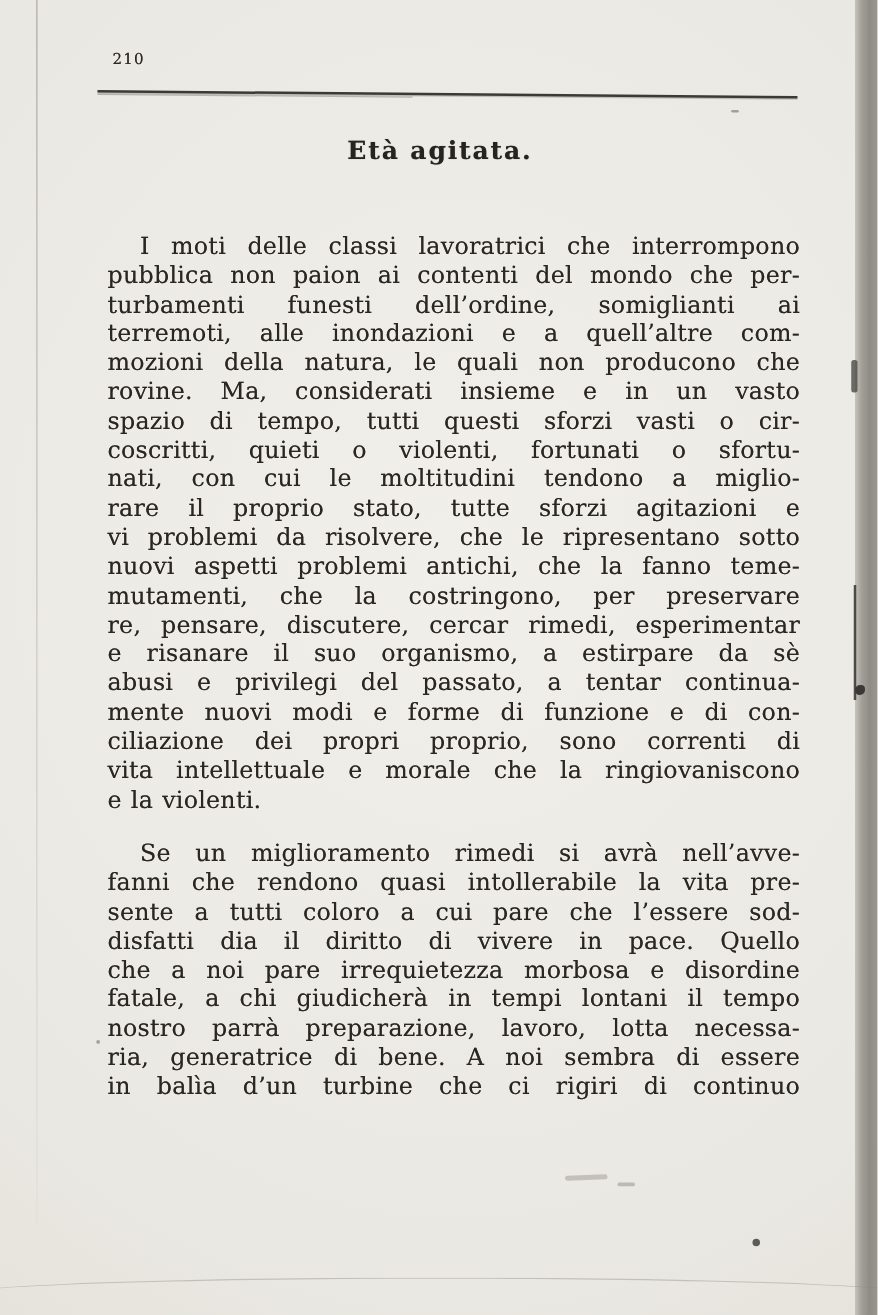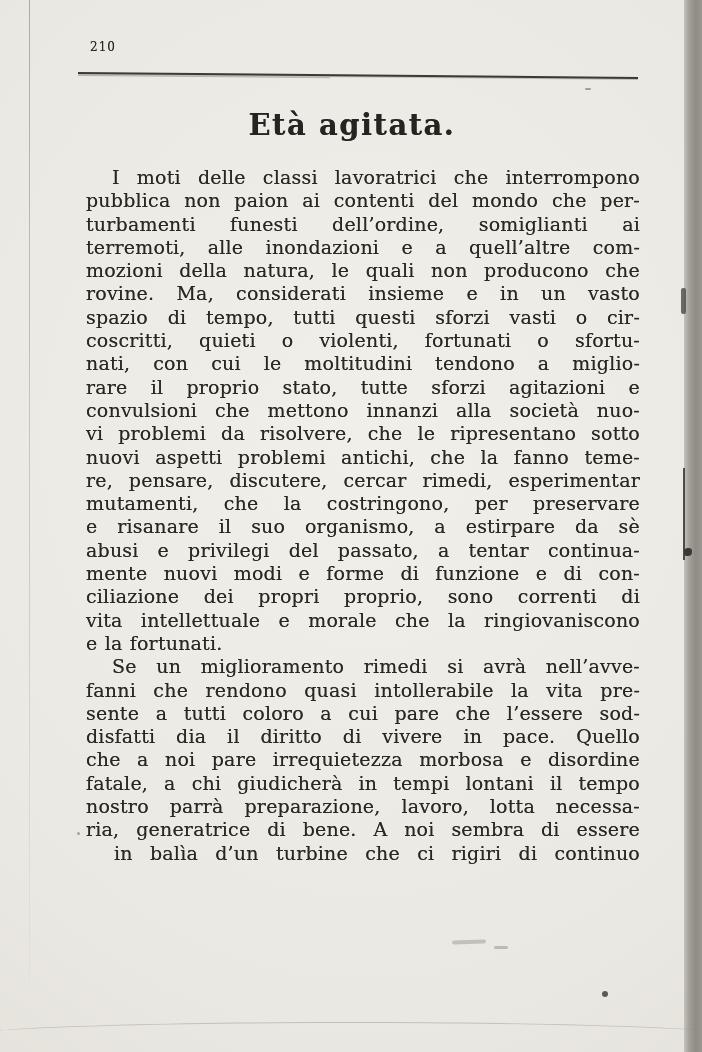--- a/index.html
+++ b/index.html
@@ -23,30 +23,30 @@
   .page-number{position:absolute;left:90px;top:40px;font-size:12px;letter-spacing:1px;color:#2c2924;
     text-shadow:0 0 .5px rgba(42,39,35,.7);}
   .running-head{position:absolute;left:88px;top:45px;width:528px;text-align:center;
     font-size:13px;font-weight:600;letter-spacing:2.5px;color:#2e2b26;
     text-shadow:0 0 .6px rgba(46,43,38,.65);}
   .header-rule{position:absolute;left:78px;top:72px;width:560px;height:2px;background:#3c3a36;
     transform:rotate(.5deg);transform-origin:left center;box-shadow:0 1px 0 rgba(60,58,54,.25);}
   .header-rule::after{content:"";position:absolute;left:0;top:3px;width:45%;height:1px;background:rgba(60,58,54,.3);}
 
   .chapter-title{position:absolute;left:88px;top:108px;width:528px;margin:0;text-align:center;
-    font-size:29px;font-weight:700;letter-spacing:1.5px;color:#262420;
+    font-size:20px;font-weight:700;letter-spacing:1.5px;color:#262420;
     text-shadow:0 0 .6px rgba(38,36,32,.6);}
 
   .body-text{position:absolute;left:86px;top:166px;width:554px;}
   .line{height:23.3px;line-height:23.3px;font-size:19px;
     text-align:justify;text-align-last:justify;word-spacing:1px;letter-spacing:.2px;
     white-space:normal;color:#2a2723;text-shadow:0 0 .5px rgba(42,39,35,.65);}
-  .line.first{text-indent:26px;}
+  .line.first{text-indent:26px;margin-top:20px;}
   .line.last{text-align-last:left;}
-  .line.last.force-justify{text-align-last:justify;margin-left:28px;}
+  .line.last.force-justify{text-align-last:justify;}
 
   
   .smudge-a{position:absolute;left:452px;top:940px;width:34px;height:4px;background:rgba(105,100,92,.30);
     transform:rotate(-2deg);border-radius:2px;}
   .smudge-b{position:absolute;left:494px;top:946px;width:14px;height:3px;background:rgba(105,100,92,.35);border-radius:2px;}
   .ink-dot{position:absolute;left:602px;top:991px;width:6px;height:6px;background:#44423e;border-radius:50%;opacity:.85;}
   .ink-speck{position:absolute;left:585px;top:88px;width:6px;height:2px;background:rgba(90,86,80,.5);border-radius:1px;}
   .margin-speck{position:absolute;left:77px;top:832px;width:3px;height:3px;background:rgba(80,76,70,.45);border-radius:50%;}
   .crease{position:absolute;left:-5%;top:1022px;width:110%;height:40px;
     border-top:1px solid rgba(135,130,122,.38);border-radius:50%/14px;}
@@ -72,31 +72,30 @@
         <div class="line first">I moti delle classi lavoratrici che interrompono</div>
         <div class="line">pubblica non paion ai contenti del mondo che per-</div>
         <div class="line">turbamenti funesti dell’ordine, somiglianti ai</div>
         <div class="line">terremoti, alle inondazioni e a quell’altre com-</div>
         <div class="line">mozioni della natura, le quali non producono che</div>
         <div class="line">rovine. Ma, considerati insieme e in un vasto</div>
         <div class="line">spazio di tempo, tutti questi sforzi vasti o cir-</div>
         <div class="line">coscritti, quieti o violenti, fortunati o sfortu-</div>
         <div class="line">nati, con cui le moltitudini tendono a miglio-</div>
         <div class="line">rare il proprio stato, tutte sforzi agitazioni e</div>
-        <div class="line">convulsioni che mettono innanzi alla società nuo-</div>
         <div class="line">vi problemi da risolvere, che le ripresentano sotto</div>
         <div class="line">nuovi aspetti problemi antichi, che la fanno teme-</div>
+        <div class="line">mutamenti, che la costringono, per preservare</div>
         <div class="line">re, pensare, discutere, cercar rimedi, esperimentar</div>
-        <div class="line">mutamenti, che la costringono, per preservare</div>
         <div class="line">e risanare il suo organismo, a estirpare da sè</div>
         <div class="line">abusi e privilegi del passato, a tentar continua-</div>
         <div class="line">mente nuovi modi e forme di funzione e di con-</div>
         <div class="line">ciliazione dei propri proprio, sono correnti di</div>
         <div class="line">vita intellettuale e morale che la ringiovaniscono</div>
-        <div class="line last">e la fortunati.</div>
+        <div class="line last">e la violenti.</div>
       </div>
       <div>
         <div class="line first">Se un miglioramento rimedi si avrà nell’avve-</div>
         <div class="line">fanni che rendono quasi intollerabile la vita pre-</div>
         <div class="line">sente a tutti coloro a cui pare che l’essere sod-</div>
         <div class="line">disfatti dia il diritto di vivere in pace. Quello</div>
         <div class="line">che a noi pare irrequietezza morbosa e disordine</div>
         <div class="line">fatale, a chi giudicherà in tempi lontani il tempo</div>
         <div class="line">nostro parrà preparazione, lavoro, lotta necessa-</div>
         <div class="line">ria, generatrice di bene. A noi sembra di essere</div>

